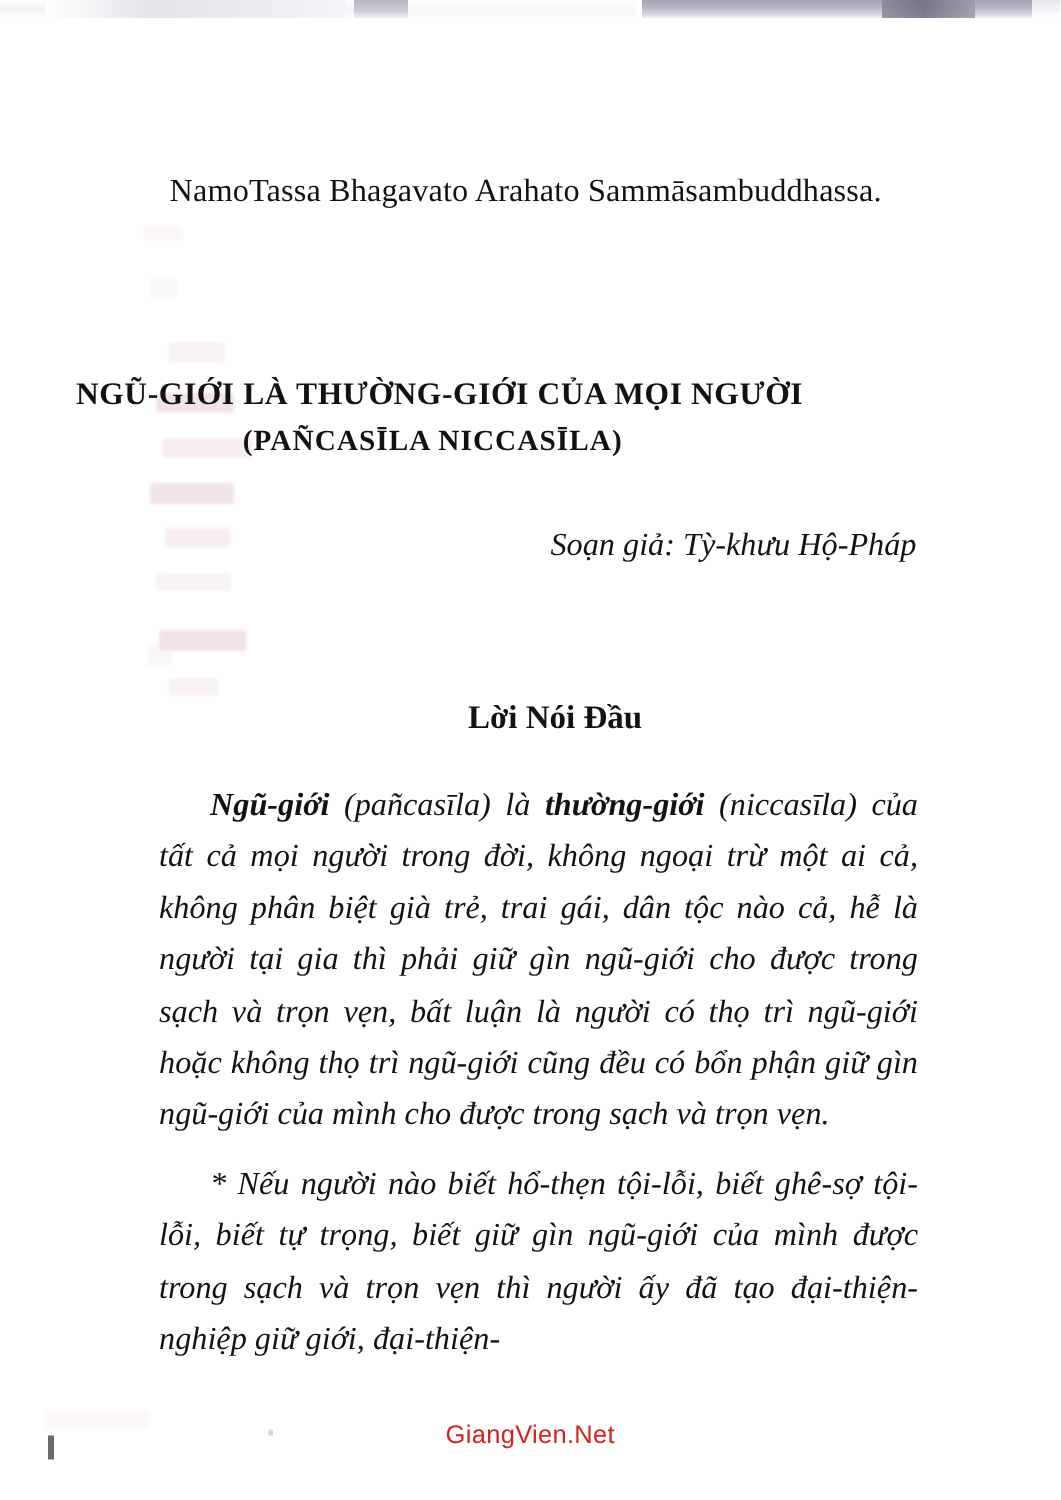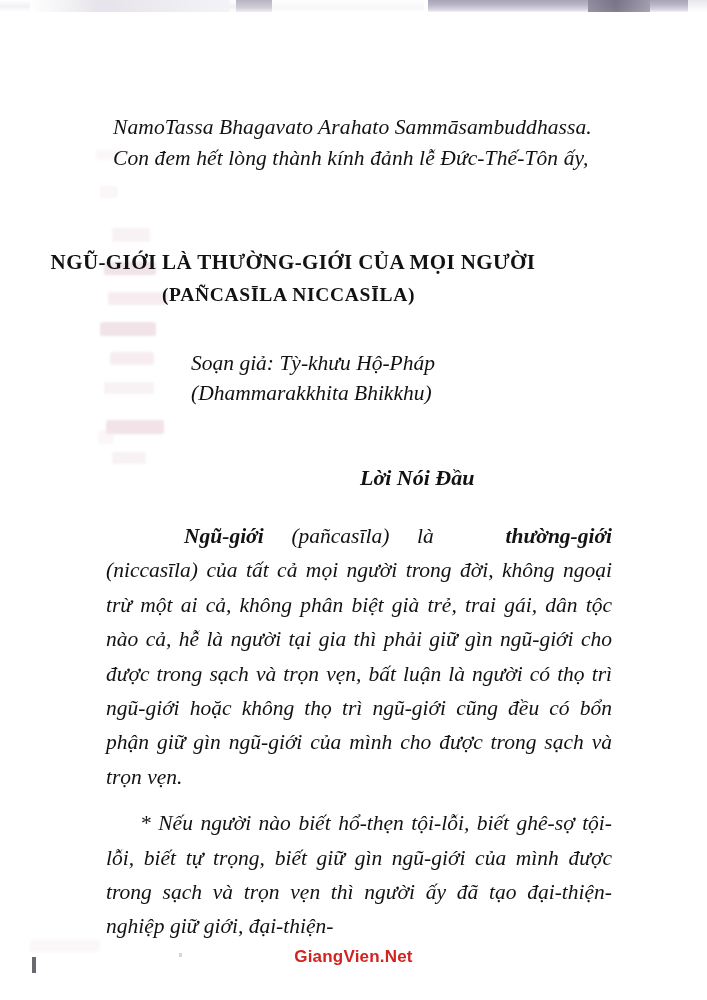--- a/index.html
+++ b/index.html
@@ -86,21 +86,20 @@
     top: 0; left: 0;
     width: 707px;
     height: 1000px;
   }
 
   .verse {
     position: absolute;
     left: 113px;
     top: 112px;
     width: 500px;
-    font-style: italic;
     font-size: 21.5px;
     line-height: 31px;
     letter-spacing: .1px;
   }
   .verse div { white-space: nowrap; }
 
   .title {
     position: absolute;
     left: 0;
     top: 250px;
@@ -119,67 +118,64 @@
     font-weight: bold;
     font-size: 19.5px;
     letter-spacing: .7px;
   }
 
   .author {
     position: absolute;
     right: 96px;
     top: 348px;
     width: 420px;
-    text-align: left;
+    text-align: right;
     font-style: italic;
     font-size: 21.5px;
     line-height: 30px;
   }
   .author div { white-space: nowrap; }
 
   .preface-heading {
     position: absolute;
     left: 312px;
     top: 465px;
-    font-style: italic;
     font-weight: bold;
     font-size: 22px;
-    margin-left: 48px;
   }
 
   .body-block {
     position: absolute;
     left: 106px;
     top: 519px;
     width: 506px;
   }
   .para {
     font-style: italic;
     font-size: 21.5px;
     line-height: 34.4px;
     text-align: justify;
     text-align-last: left;
     margin: 0 0 12px 0;
     text-indent: 34px;
     hyphens: manual;
   }
   .para.second { }
-  .para b { font-weight: bold; margin-left: 44px; }
+  .para b { font-weight: bold; }
 
   .watermark {
     position: absolute;
     left: 0;
     top: 947px;
     width: 707px;
     text-align: center;
     font-family: "Liberation Sans", "DejaVu Sans", sans-serif;
     font-size: 17px;
     color: #d2231f;
     letter-spacing: .2px;
-    font-weight: bold;
   }
 
   
   .speck {
     position: absolute;
     background: #b9b2bc;
     opacity: .55;
   }
 </style>
 </head>
@@ -210,29 +206,27 @@
   <div class="ghost pale" style="left:98px; top:430px; width:16px; height:14px; opacity:.4;"></div>
   <div class="ghost pale" style="left:30px; top:940px; width:70px; height:12px; opacity:.35;"></div>
   <div class="speck" style="left:32px; top:957px; width:4px; height:16px; opacity:.75; background:#3a3640;"></div>
   <div class="speck" style="left:179px; top:953px; width:3px; height:4px;"></div>
 </div>
 
 <div class="page">
 
   <div class="verse">
     <div>NamoTassa Bhagavato Arahato Sammāsambuddhassa.</div>
-    <div>Con đem hết lòng thành kính đảnh lễ Đức-Thế-Tôn ấy,</div>
   </div>
 
   <div class="title">NGŨ-GIỚI LÀ THƯỜNG-GIỚI CỦA MỌI NGƯỜI</div>
   <div class="subtitle">(PAÑCASĪLA NICCASĪLA)</div>
 
   <div class="author">
     <div>Soạn giả: Tỳ-khưu Hộ-Pháp</div>
-    <div>(Dhammarakkhita Bhikkhu)</div>
   </div>
 
   <div class="preface-heading">Lời Nói Đầu</div>
 
   <div class="body-block">
     <p class="para first"><b>Ngũ-giới</b><span> (pañcasīla) là </span><b>thường-giới</b><span> (niccasīla) của tất cả mọi người trong đời, không ngoại trừ một ai cả, không phân biệt già trẻ, trai gái, dân tộc nào cả, hễ là người tại gia thì phải giữ gìn ngũ-giới cho được trong sạch và trọn vẹn, bất luận là người có thọ trì ngũ-giới hoặc không thọ trì ngũ-giới cũng đều có bổn phận giữ gìn ngũ-giới của mình cho được trong sạch và trọn vẹn.</span></p>
     <p class="para second"><span>* Nếu người nào biết hổ-thẹn tội-lỗi, biết ghê-sợ tội-lỗi, biết tự trọng, biết giữ gìn ngũ-giới của mình được trong sạch và trọn vẹn thì người ấy đã tạo đại-thiện-nghiệp giữ giới, đại-thiện-</span></p>
   </div>
 
   <div class="watermark" style="color: rgb(210, 35, 31);">GiangVien.Net</div>

